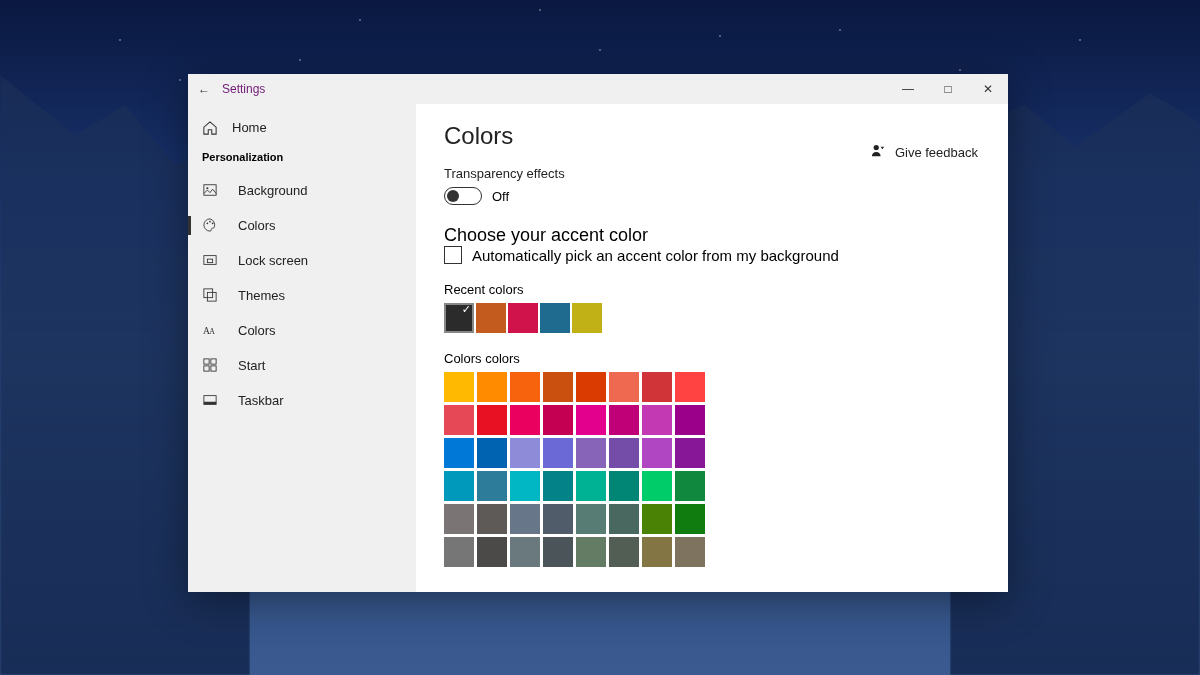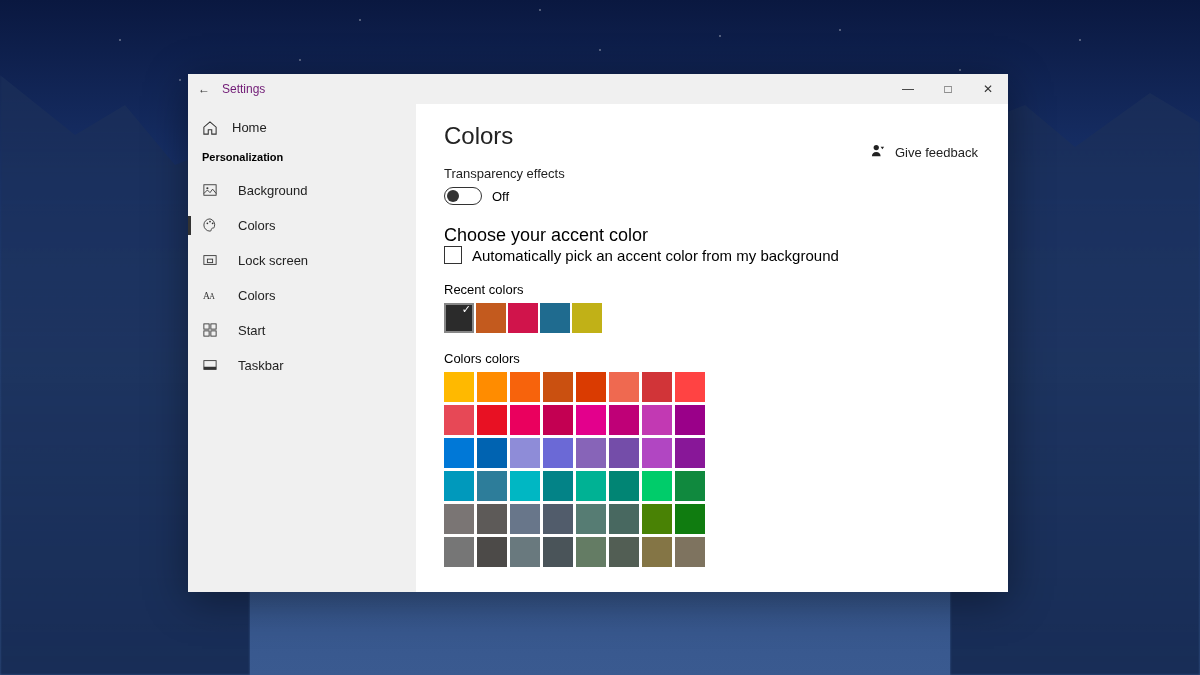--- a/index.html
+++ b/index.html
@@ -181,20 +181,29 @@
         <span>Colors</span>
       </div>
       <div class="nav-item">
         <span class="nav-icon">
           <svg width="14" height="14" viewBox="0 0 16 16">
               <rect x="1" y="3" width="14" height="10" fill="none" stroke="#333"></rect>
               <rect x="5" y="7" width="6" height="4" fill="none" stroke="#333"></rect>
             </svg>
         </span>
         <span>Lock screen</span>
+      </div>
+      <div class="nav-item">
+        <span class="nav-icon">
+          <svg width="14" height="14" viewBox="0 0 16 16">
+              <rect x="1" y="1" width="10" height="10" fill="none" stroke="#333"></rect>
+              <rect x="5" y="5" width="10" height="10" fill="none" stroke="#333"></rect>
+            </svg>
+        </span>
+        <span>Themes</span>
       </div>
       <div class="nav-item">
         <span class="nav-icon">
           <svg width="14" height="14" viewBox="0 0 16 16">
               <text x="0" y="12" font-size="11" font-family="serif" fill="#333">A</text>
               <text x="7" y="12" font-size="9" font-family="serif" fill="#333">A</text>
             </svg>
         </span>
         <span>Colors</span>
       </div>

